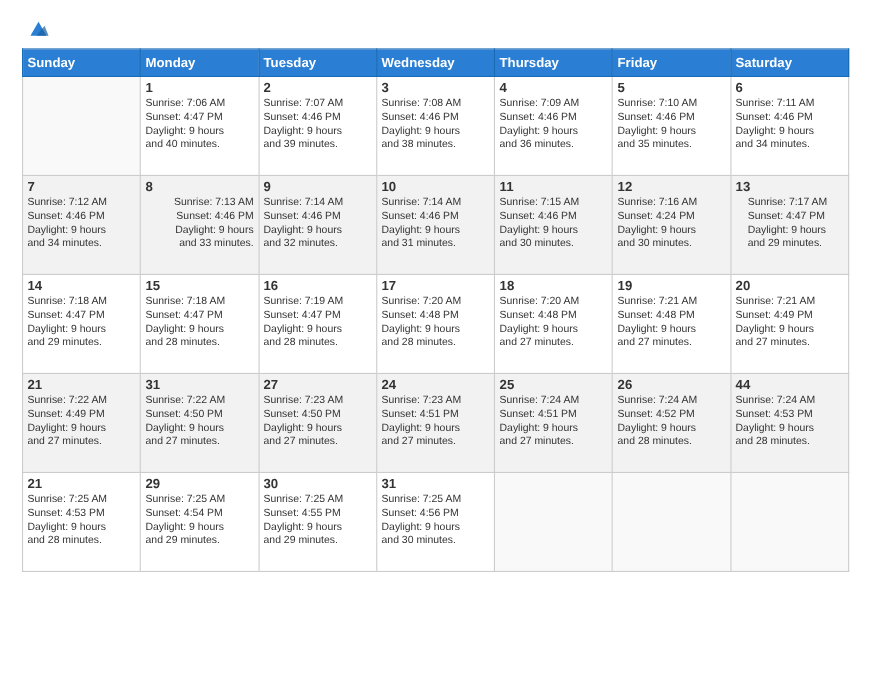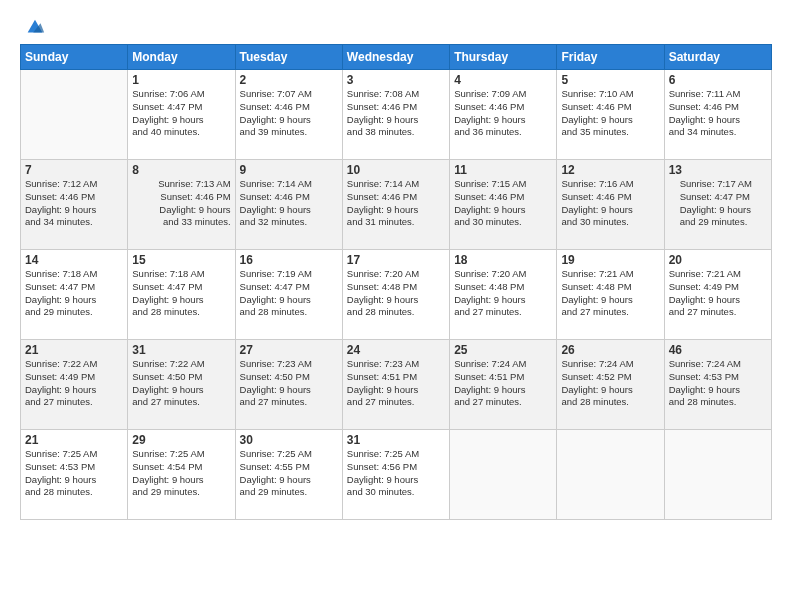--- a/index.html
+++ b/index.html
@@ -204,21 +204,21 @@
           <td>
             <span class="day-number">11</span>
             <div class="day-info" style="white-space: pre-line;">Sunrise: 7:15 AM
 Sunset: 4:46 PM
 Daylight: 9 hours
 and 30 minutes.</div>
           </td>
           <td>
             <span class="day-number">12</span>
             <div class="day-info" style="white-space: pre-line;">Sunrise: 7:16 AM
-Sunset: 4:46 PM
+Sunset: 4:24 PM
 Daylight: 9 hours
 and 30 minutes.</div>
           </td>
           <td>
             <span class="day-number">13</span>
             <div class="day-info" style="white-space: pre-line; margin-left: 11px;">Sunrise: 7:17 AM
 Sunset: 4:47 PM
 Daylight: 9 hours
 and 29 minutes.</div>
           </td>
@@ -311,21 +311,21 @@
 and 27 minutes.</div>
           </td>
           <td>
             <span class="day-number">26</span>
             <div class="day-info" style="white-space: pre-line;">Sunrise: 7:24 AM
 Sunset: 4:52 PM
 Daylight: 9 hours
 and 28 minutes.</div>
           </td>
           <td>
-            <span class="day-number">46</span>
+            <span class="day-number">44</span>
             <div class="day-info" style="white-space: pre-line;">Sunrise: 7:24 AM
 Sunset: 4:53 PM
 Daylight: 9 hours
 and 28 minutes.</div>
           </td>
         </tr>
         <tr>
           <td>
             <span class="day-number">21</span>
             <div class="day-info" style="white-space: pre-line;">Sunrise: 7:25 AM

